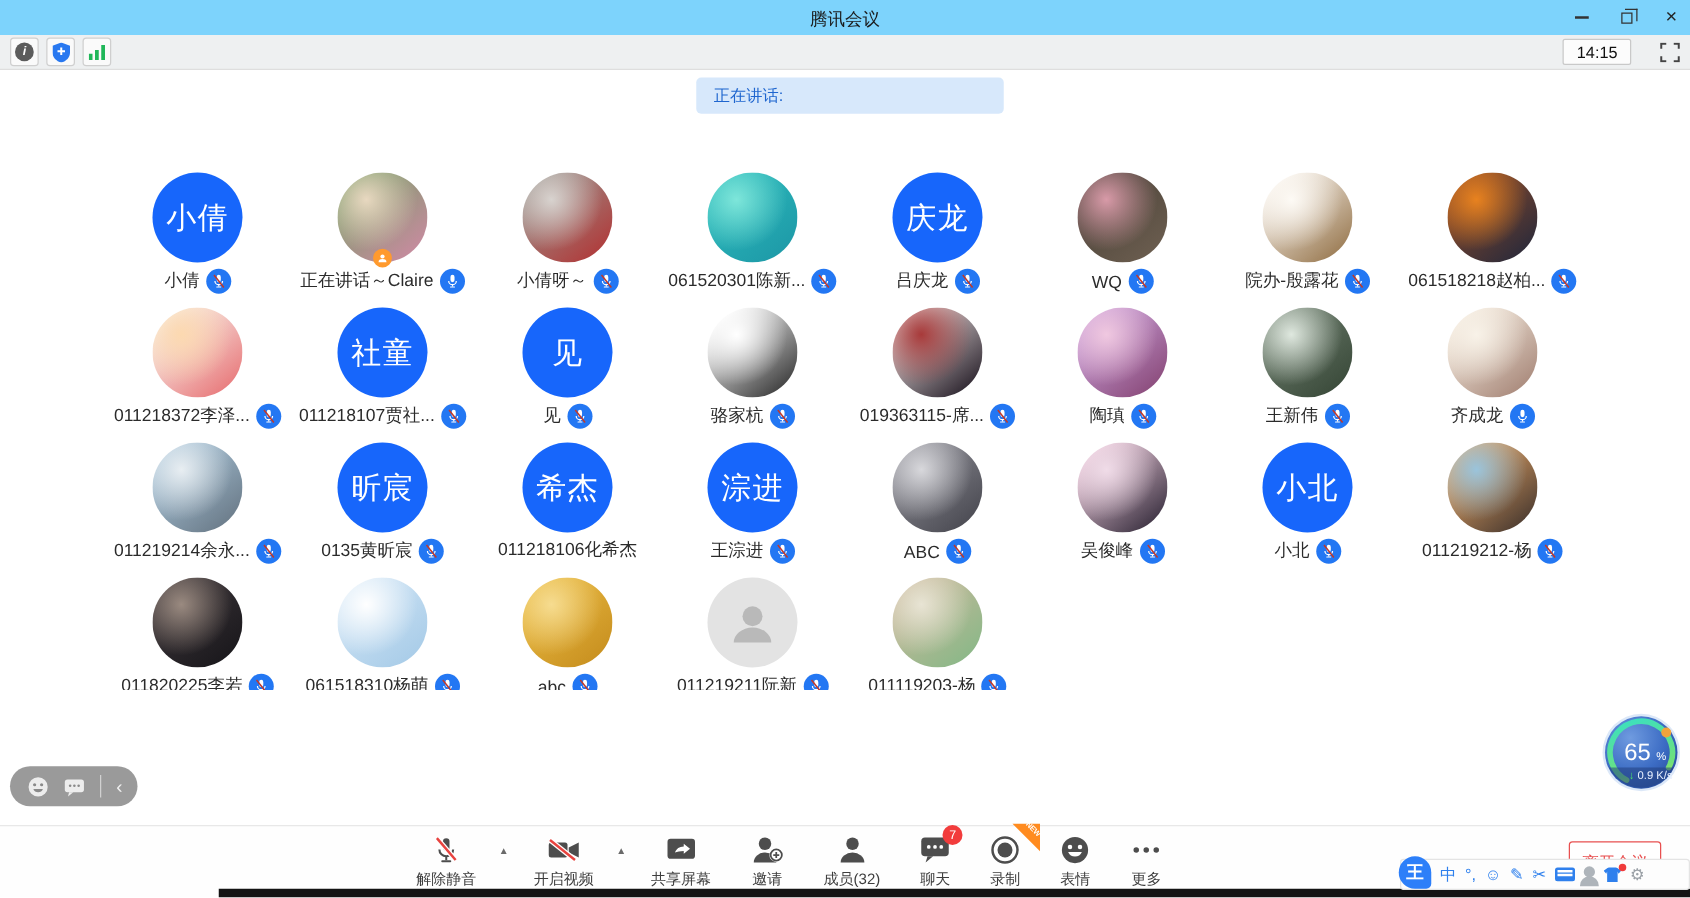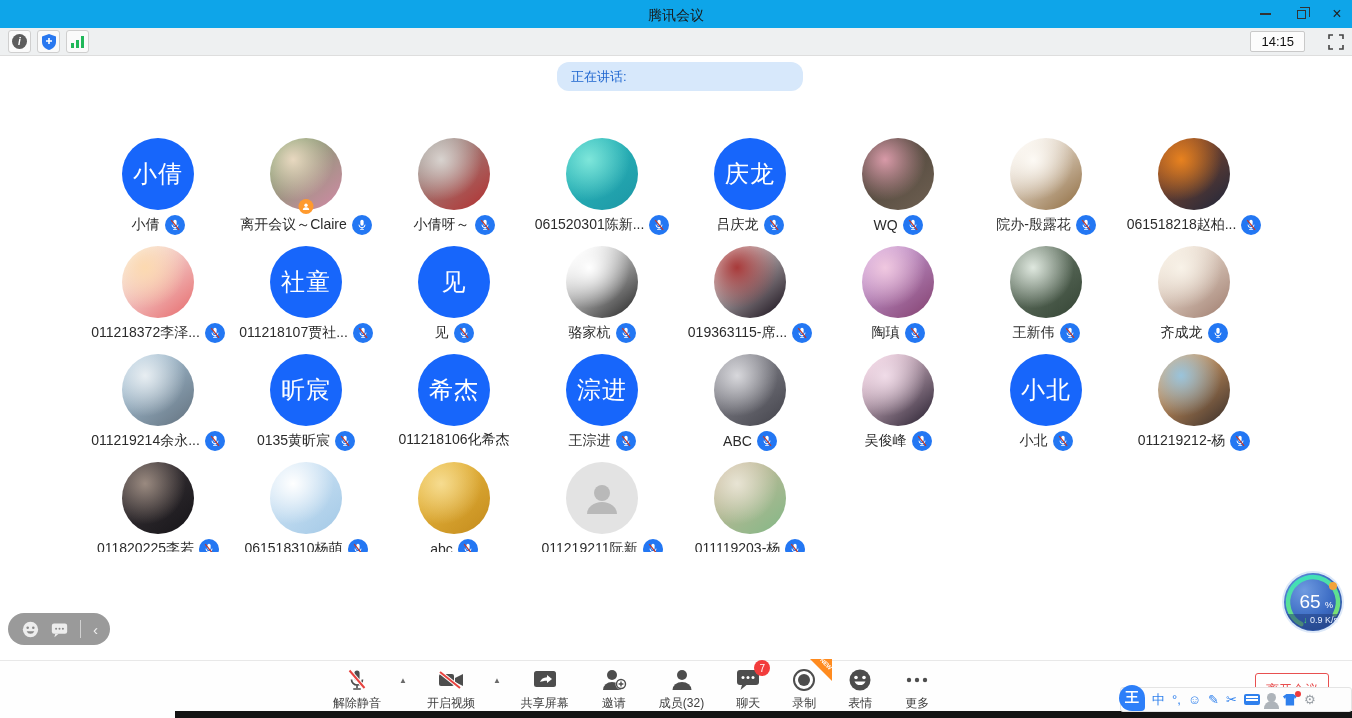--- a/index.html
+++ b/index.html
@@ -1,20 +1,20 @@
 <!DOCTYPE html>
 <html><head>
 <meta charset="utf-8">
 <style>
   * { margin:0; padding:0; box-sizing:border-box; }
   html,body { width:1352px; height:718px; overflow:hidden; }
   body { font-family:"Liberation Sans","DejaVu Sans",sans-serif; background:#fff; position:relative; }
 
   
-  .titlebar { position:absolute; top:0; left:0; right:0; height:32px; background:#0ea5e9;
+  .titlebar { position:absolute; top:0; left:0; right:0; height:32px; background:#7dd3fc;
               border-bottom:1px solid #e3e3e3; display:flex; align-items:center; justify-content:center; }
   .titlebar .title { font-size:14px; color:#1a1a1a; }
   .win-controls { position:absolute; right:8px; top:0; height:28px; display:flex; align-items:center; gap:22px; }
   .wbtn { width:14px; height:14px; display:flex; align-items:center; justify-content:center; cursor:default; }
   .min-glyph { width:11px; height:2px; background:#333; }
   .restore-glyph { width:9px; height:9px; border:1.4px solid #333; position:relative; }
   .restore-glyph::before { content:""; position:absolute; left:2px; top:-4px; width:9px; height:9px;
                            border:1.4px solid #333; border-left:none; border-bottom:none; }
   .close-glyph { font-size:16px; color:#222; line-height:14px; }
 
@@ -23,21 +23,21 @@
   .sicon { width:23px; height:23px; border:1px solid #cfcfcf; border-radius:3px; background:#fafafa;
            display:flex; align-items:center; justify-content:center; margin-right:6px; }
   .info-circle { width:15px; height:15px; border-radius:50%; background:#5c5c5c; color:#fff; font-size:10px;
                  font-weight:bold; display:flex; align-items:center; justify-content:center; font-style:italic; }
   .statusbar-right { margin-left:auto; display:flex; align-items:center; gap:23px; }
   .time-box { border:1px solid #c9c9c9; background:#fcfcfc; font-size:13px; color:#111;
               padding:2px 10px; border-radius:2px; }
 
   
   .banner { position:absolute; left:557px; top:62px; width:246px; height:29px; background:#d7e8fb;
-            border-radius:12px; display:flex; align-items:center; padding-left:14px; }
+            border-radius:4px; display:flex; align-items:center; padding-left:14px; }
   .banner span { font-size:13px; color:#1f66cf; }
 
   
   .grid-viewport { position:absolute; top:56px; left:0; right:0; height:496px; overflow:hidden; background:#fff; }
   .grid { margin-left:84px; width:1184px; padding-top:82px; display:flex; flex-wrap:wrap; }
   .cell { width:148px; height:108px; display:flex; flex-direction:column; align-items:center; }
   .avatar { width:72px; height:72px; border-radius:50%; flex:0 0 72px; position:relative;
             display:flex; align-items:center; justify-content:center; overflow:visible; }
   .avatar.text-avatar { background:#1766fb; color:#fff; font-size:24px; letter-spacing:1px; }
   .host-badge { position:absolute; bottom:-4px; left:50%; transform:translateX(-50%); width:15px; height:15px;
@@ -163,21 +163,21 @@
       <div class="cell">
         <div class="avatar" style="background: radial-gradient(circle at 32% 30%, rgb(232, 216, 192), transparent 58%), linear-gradient(140deg, rgb(122, 155, 106) 15%, rgb(201, 139, 160) 90%);">
           <div class="host-badge">
             <svg viewBox="0 0 24 24">
               <circle cx="12" cy="8.5" r="4.5" fill="#fff"></circle>
               <path d="M3.5 21a8.5 7 0 0 1 17 0z" fill="#fff"></path>
             </svg>
           </div>
         </div>
         <div class="name-row">
-          <span class="pname">离开会议～Claire</span>
+          <span class="pname">正在讲话～Claire</span>
           <div class="mic-badge">
             <svg viewBox="0 0 24 24" width="14" height="14">
   <rect x="9.2" y="3.2" width="5.6" height="10" rx="2.8" fill="#fff"></rect>
   <path d="M6.8 11.5a5.2 5.2 0 0 0 10.4 0" fill="none" stroke="#fff" stroke-width="1.7"></path>
   <rect x="11.3" y="16.6" width="1.5" height="2.6" fill="#fff"></rect>
   <rect x="8.6" y="19.2" width="6.8" height="1.5" rx=".7" fill="#fff"></rect>
   </svg>
           </div>
         </div>
       </div>

